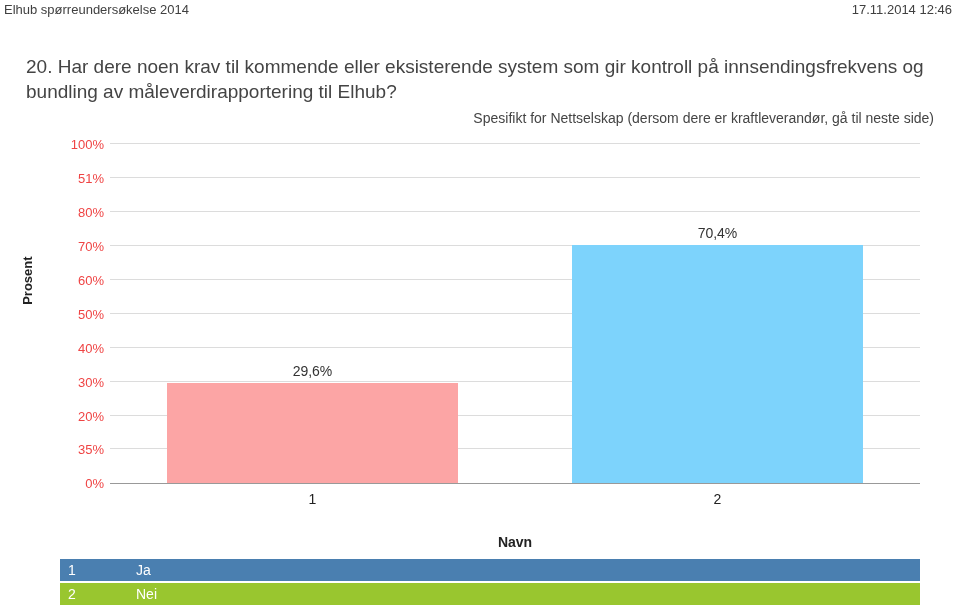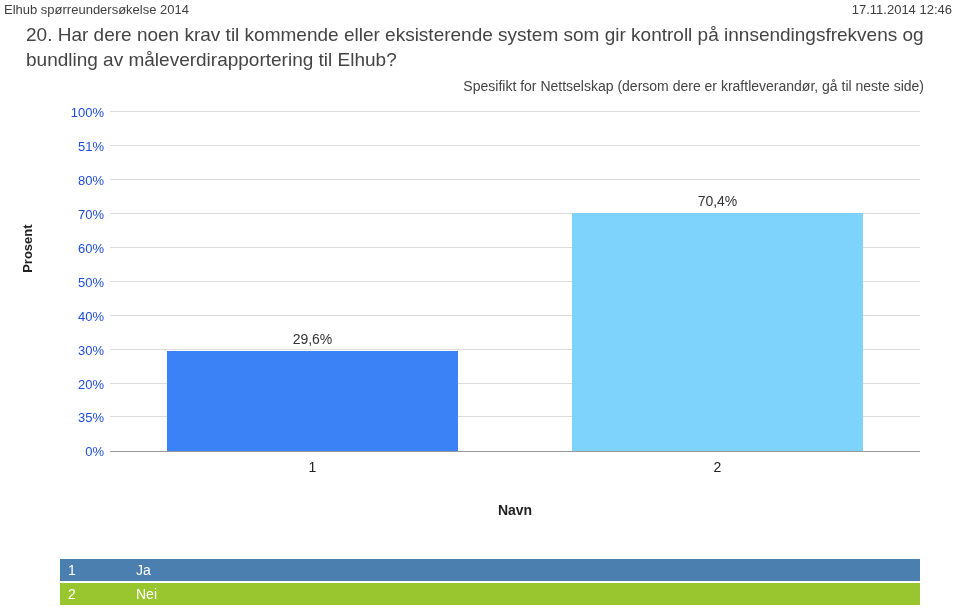--- a/index.html
+++ b/index.html
@@ -1,27 +1,27 @@
 <!DOCTYPE html>
 <html><head>
 <meta charset="utf-8">
 <style>
   html,body{margin:0;padding:0;font-family:"Segoe UI",Arial,sans-serif;background:#fff;}
   body{width:960px;height:609px;overflow:hidden;position:relative;}
   .header{display:flex;justify-content:space-between;padding:2px 8px 0 4px;color:#404040;font-size:13px;}
-  .title-block{padding:6px 36px 0 26px;}
+  .title-block{padding:6px 26px 0 26px;margin-top:32px;}
   .q-title{color:#444;font-size:19px;line-height:1.3;margin:0 0 6px 0;font-weight:400;}
   .q-sub{color:#444;font-size:14px;margin:0 0 18px 0;text-align:right;}
   .chart-wrap{position:relative;height:370px;margin:10px 40px 0 60px;}
   .y-axis-label{position:absolute;left:-40px;top:50%;transform:rotate(-90deg) translateX(50%);transform-origin:left top;font-size:13px;font-weight:700;color:#222;}
   .plot{position:absolute;left:50px;right:0;top:0;bottom:30px;border-bottom:1px solid #999;}
   .grid-line{position:absolute;left:0;right:0;border-top:1px solid #dcdcdc;height:0;}
-  .tick{position:absolute;left:-48px;width:42px;text-align:right;font-size:13px;color:#1d4ed8;transform:translateY(-50%);}
+  .tick{position:absolute;left:-48px;width:42px;text-align:right;font-size:13px;color:#ef4444;transform:translateY(-50%);}
   .bar{position:absolute;bottom:0;width:36%;}
-  .bar.bar-1{left:7%;background:#3b82f6;}
+  .bar.bar-1{left:7%;background:#fca5a5;}
   .bar.bar-2{left:57%;background:#7dd3fc;}
   .bar-label{position:absolute;top:-20px;left:0;right:0;text-align:center;font-size:14px;color:#333;}
   .x-tick{position:absolute;bottom:-24px;font-size:14px;color:#222;text-align:center;width:36%;}
   .x-tick.t1{left:7%;}
   .x-tick.t2{left:57%;}
   .legend{position:absolute;left:60px;right:40px;bottom:4px;}
   .legend-row{display:flex;font-size:14px;color:#fff;height:22px;align-items:center;margin-top:2px;}
   .lg-key{width:60px;padding-left:8px;}
   .lg-val{flex:1;padding-left:8px;}
   .lg1{background:#4a7fb0;}

